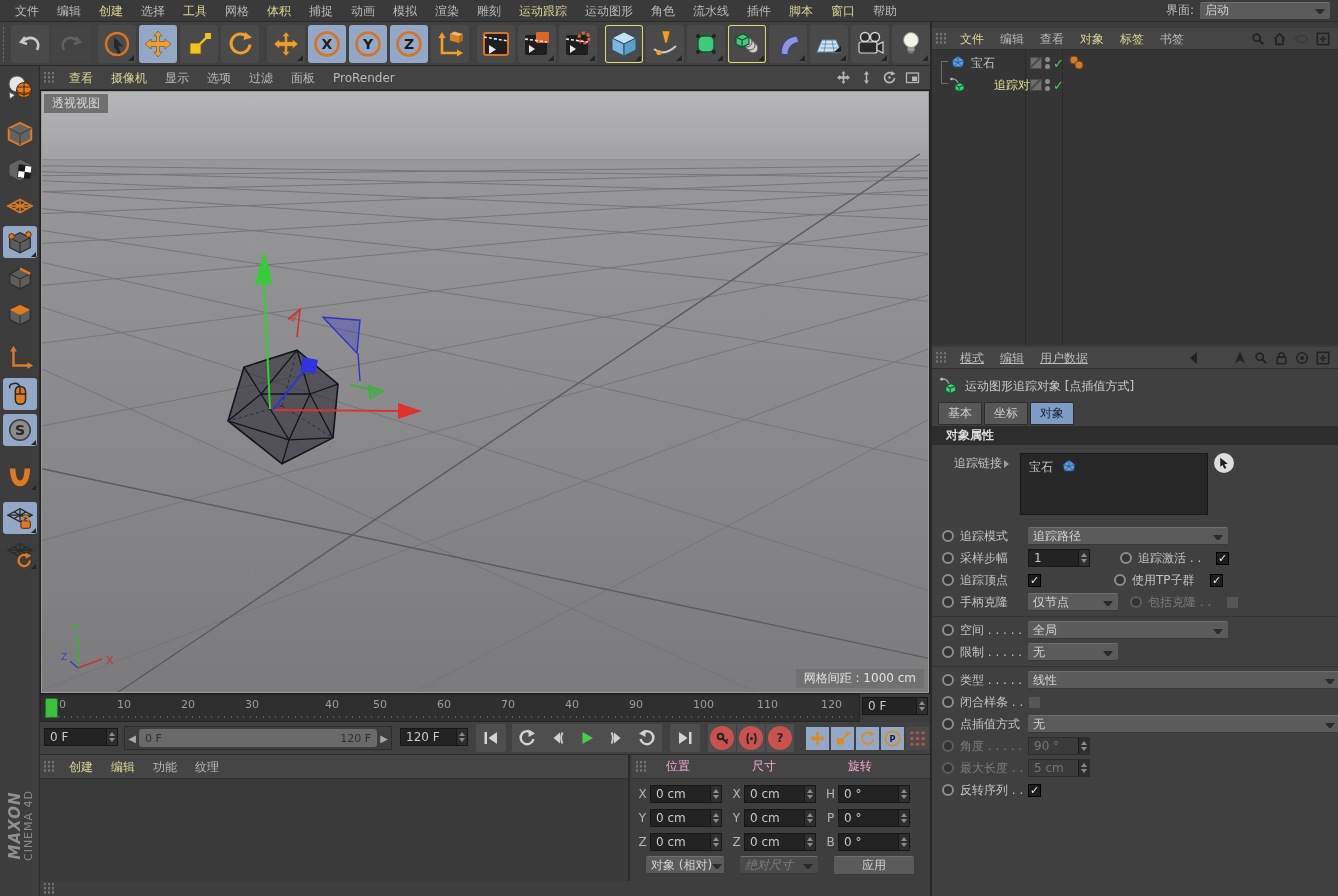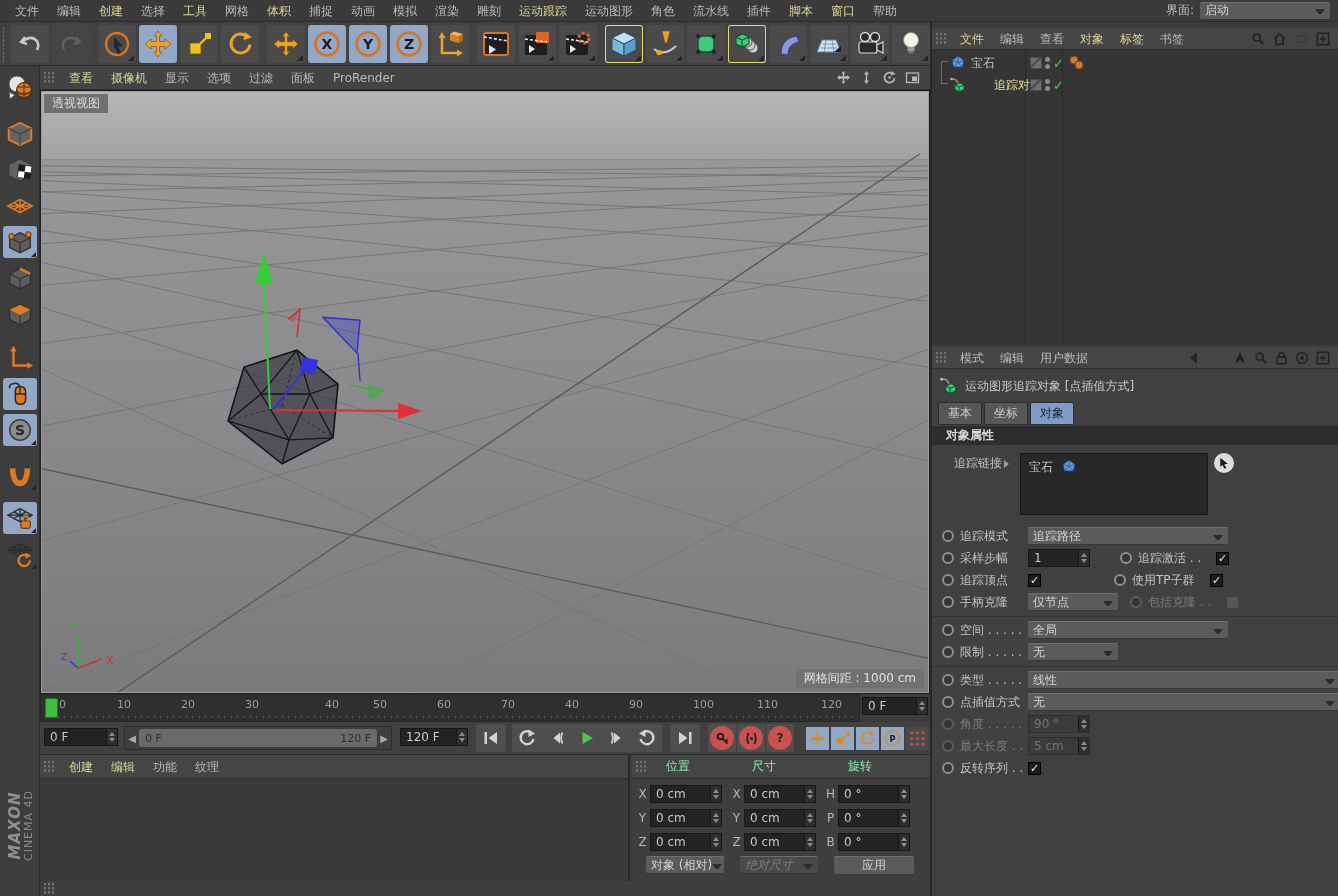--- a/index.html
+++ b/index.html
@@ -70,21 +70,21 @@
   .rbtn .ring{width:24px;height:24px;border-radius:50%;background:#c9514f;display:flex;align-items:center;justify-content:center;color:#262626;font-weight:bold;}
   .kbtn{position:absolute;top:5px;width:23px;height:23px;background:#93a7c7;display:flex;align-items:center;justify-content:center;}
   .kbtn.off{background:#4a4a4a;}
   .rangebar{position:absolute;left:84px;top:4px;width:268px;height:24px;background:#3e3e3e;border:1px solid #2c2c2c;display:flex;align-items:center;}
   .rangebar .arrow{width:14px;display:flex;align-items:center;justify-content:center;color:#a9a9a9;font-size:10px;}
   .rangebar .bar{flex:1;height:18px;background:#6a6a6a;border-radius:3px;display:flex;align-items:center;justify-content:space-between;padding:0 6px;color:#2e2e2e;font-size:11px;}
   
   .panelmenu{height:24px;background:#454545;display:flex;align-items:center;border-bottom:1px solid #2f2f2f;}
   .matman{left:40px;top:755px;width:590px;height:126px;background:#3a3a3a;border-right:2px solid #2a2a2a;}
   .coordman{left:632px;top:755px;width:298px;height:126px;background:#3e3e3e;}
-  .chead{color:#86efac;}
+  .chead{color:#f9a8d4;}
   .crow{position:absolute;display:flex;align-items:center;gap:3px;}
   .clabel{width:9px;text-align:center;color:#b5b5b5;}
   .cbtn{display:flex;align-items:center;justify-content:center;background:#5b5b5b;border-radius:2px;height:19px;color:#d0d0d0;border-top:1px solid #6f6f6f;border-bottom:1px solid #383838;}
   .statusbar{left:40px;top:881px;width:890px;height:15px;background:#3e3e3e;display:flex;align-items:center;}
   .branding{left:0;top:760px;width:40px;height:130px;}
   .branding .rot{position:absolute;left:-44px;top:52px;width:130px;transform:rotate(-90deg);transform-origin:center;text-align:center;}
   .branding .l1{font-weight:bold;font-style:italic;color:#909090;font-size:15px;letter-spacing:1px;line-height:14px;}
   .branding .l2{color:#8a8a8a;font-size:11px;letter-spacing:1px;}
   
   .rightcol{left:930px;top:22px;width:408px;height:874px;background:#3b3b3b;border-left:2px solid #282828;}
@@ -95,21 +95,21 @@
   .omrow{position:absolute;left:0;width:100%;height:22px;display:flex;align-items:center;}
   .omname{color:#c6c6c6;padding-left:5px;}
   .omname.sel{color:#e6e293;margin-left:23px;}
   .omcol{position:absolute;top:0;bottom:0;border-left:1px solid #2a2a2a;}
   .laysq{width:12px;height:12px;background:#6e6e6e;position:relative;overflow:hidden;border:1px solid #4a4a4a;}
   .laysq::after{content:"";position:absolute;left:-2px;top:10px;width:18px;height:2px;background:#4a4a4a;transform:rotate(-45deg);transform-origin:left;}
   .vdots{display:flex;flex-direction:column;gap:2px;margin:0 3px;}
   .vdots i{width:5px;height:5px;border-radius:50%;background:#8b8b8b;}
   .gcheck{color:#4fd24f;font-weight:bold;font-size:13px;}
   .treeline{position:absolute;background:#6e6e6e;}
-  .ammenu{position:absolute;left:0;top:325px;width:100%;height:22px;background:#454545;display:flex;align-items:center;border-bottom:1px solid #2e2e2e;}
+  .ammenu{position:absolute;left:0;top:325px;width:100%;height:22px;background:#454545;display:flex;align-items:center;border-bottom:1px solid #2e2e2e;text-decoration:underline;}
   .ambody{position:absolute;left:0;top:347px;width:100%;bottom:0;background:#404040;}
   .amtitle{position:absolute;left:8px;top:8px;display:flex;align-items:center;gap:7px;color:#c9c9c9;}
   .tabs{position:absolute;left:6px;top:33px;display:flex;gap:2px;}
   .tab{padding:2px 9px;background:#575757;color:#cdcdcd;border:1px solid #2d2d2d;border-radius:2px 2px 0 0;}
   .tab.active{background:#7e9cc6;color:#16202e;}
   .amsection{position:absolute;left:0;top:57px;width:100%;height:19px;background:#2d2d2d;color:#dcdcdc;display:flex;align-items:center;padding-left:14px;font-weight:bold;}
   .linkrow{position:absolute;left:0;top:82px;width:100%;height:68px;}
   .linkbox{position:absolute;left:88px;top:2px;width:188px;height:62px;background:#272727;border:1px solid #191919;color:#c9c9c9;display:flex;align-items:flex-start;padding:5px 8px;gap:8px;}
   .amrows{position:absolute;left:0;top:156px;width:100%;}
   .arow{height:22px;display:flex;align-items:center;padding-left:10px;gap:6px;}
@@ -1048,20 +1048,25 @@
         <div class="arow">
           <span class="adot"></span>
           <span class="albl">类型 . . . . .</span>
           <span class="ddl w312">
               <span>线性</span>
               <span class="tri"></span>
             </span>
         </div>
         <div class="arow">
           <span class="adot"></span>
+          <span class="albl">闭合样条 . .</span>
+          <span class="chk dis"></span>
+        </div>
+        <div class="arow">
+          <span class="adot"></span>
           <span class="albl">点插值方式</span>
           <span class="ddl w312">
               <span>无</span>
               <span class="tri"></span>
             </span>
         </div>
         <div class="arow">
           <span class="adot dis"></span>
           <span class="albl dis">角度 . . . . .</span>
           <span class="numf dis w62">

